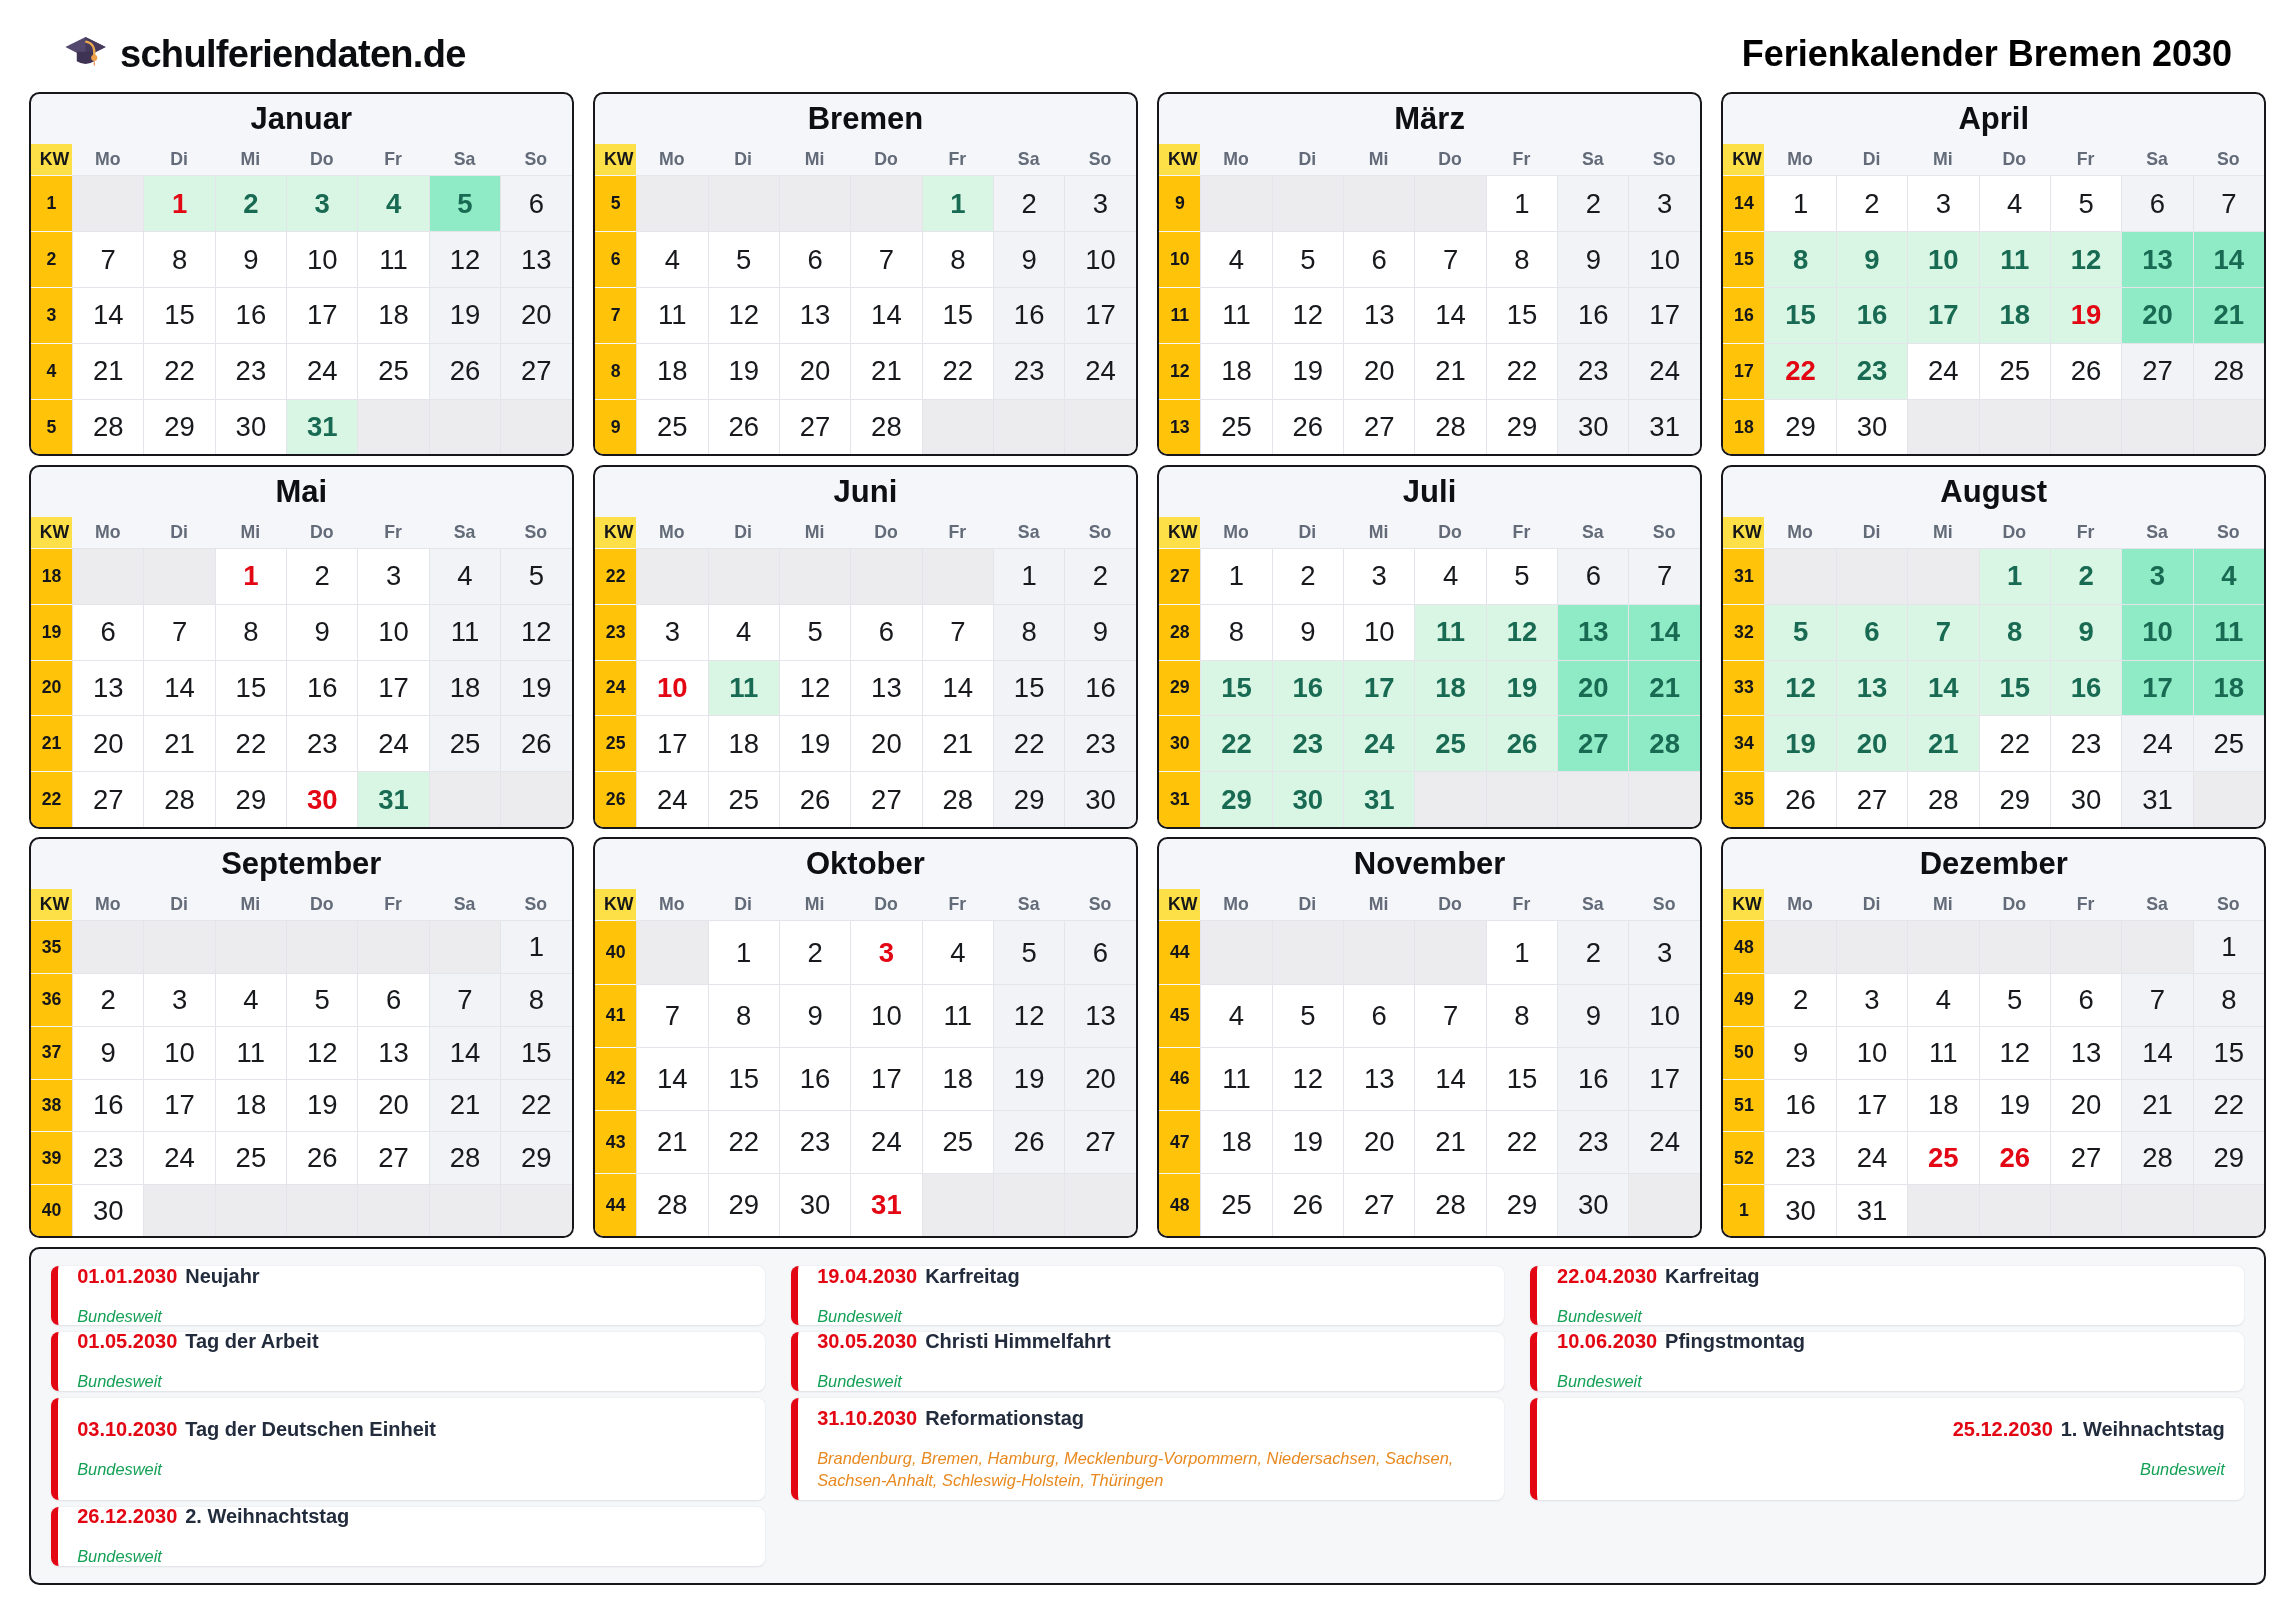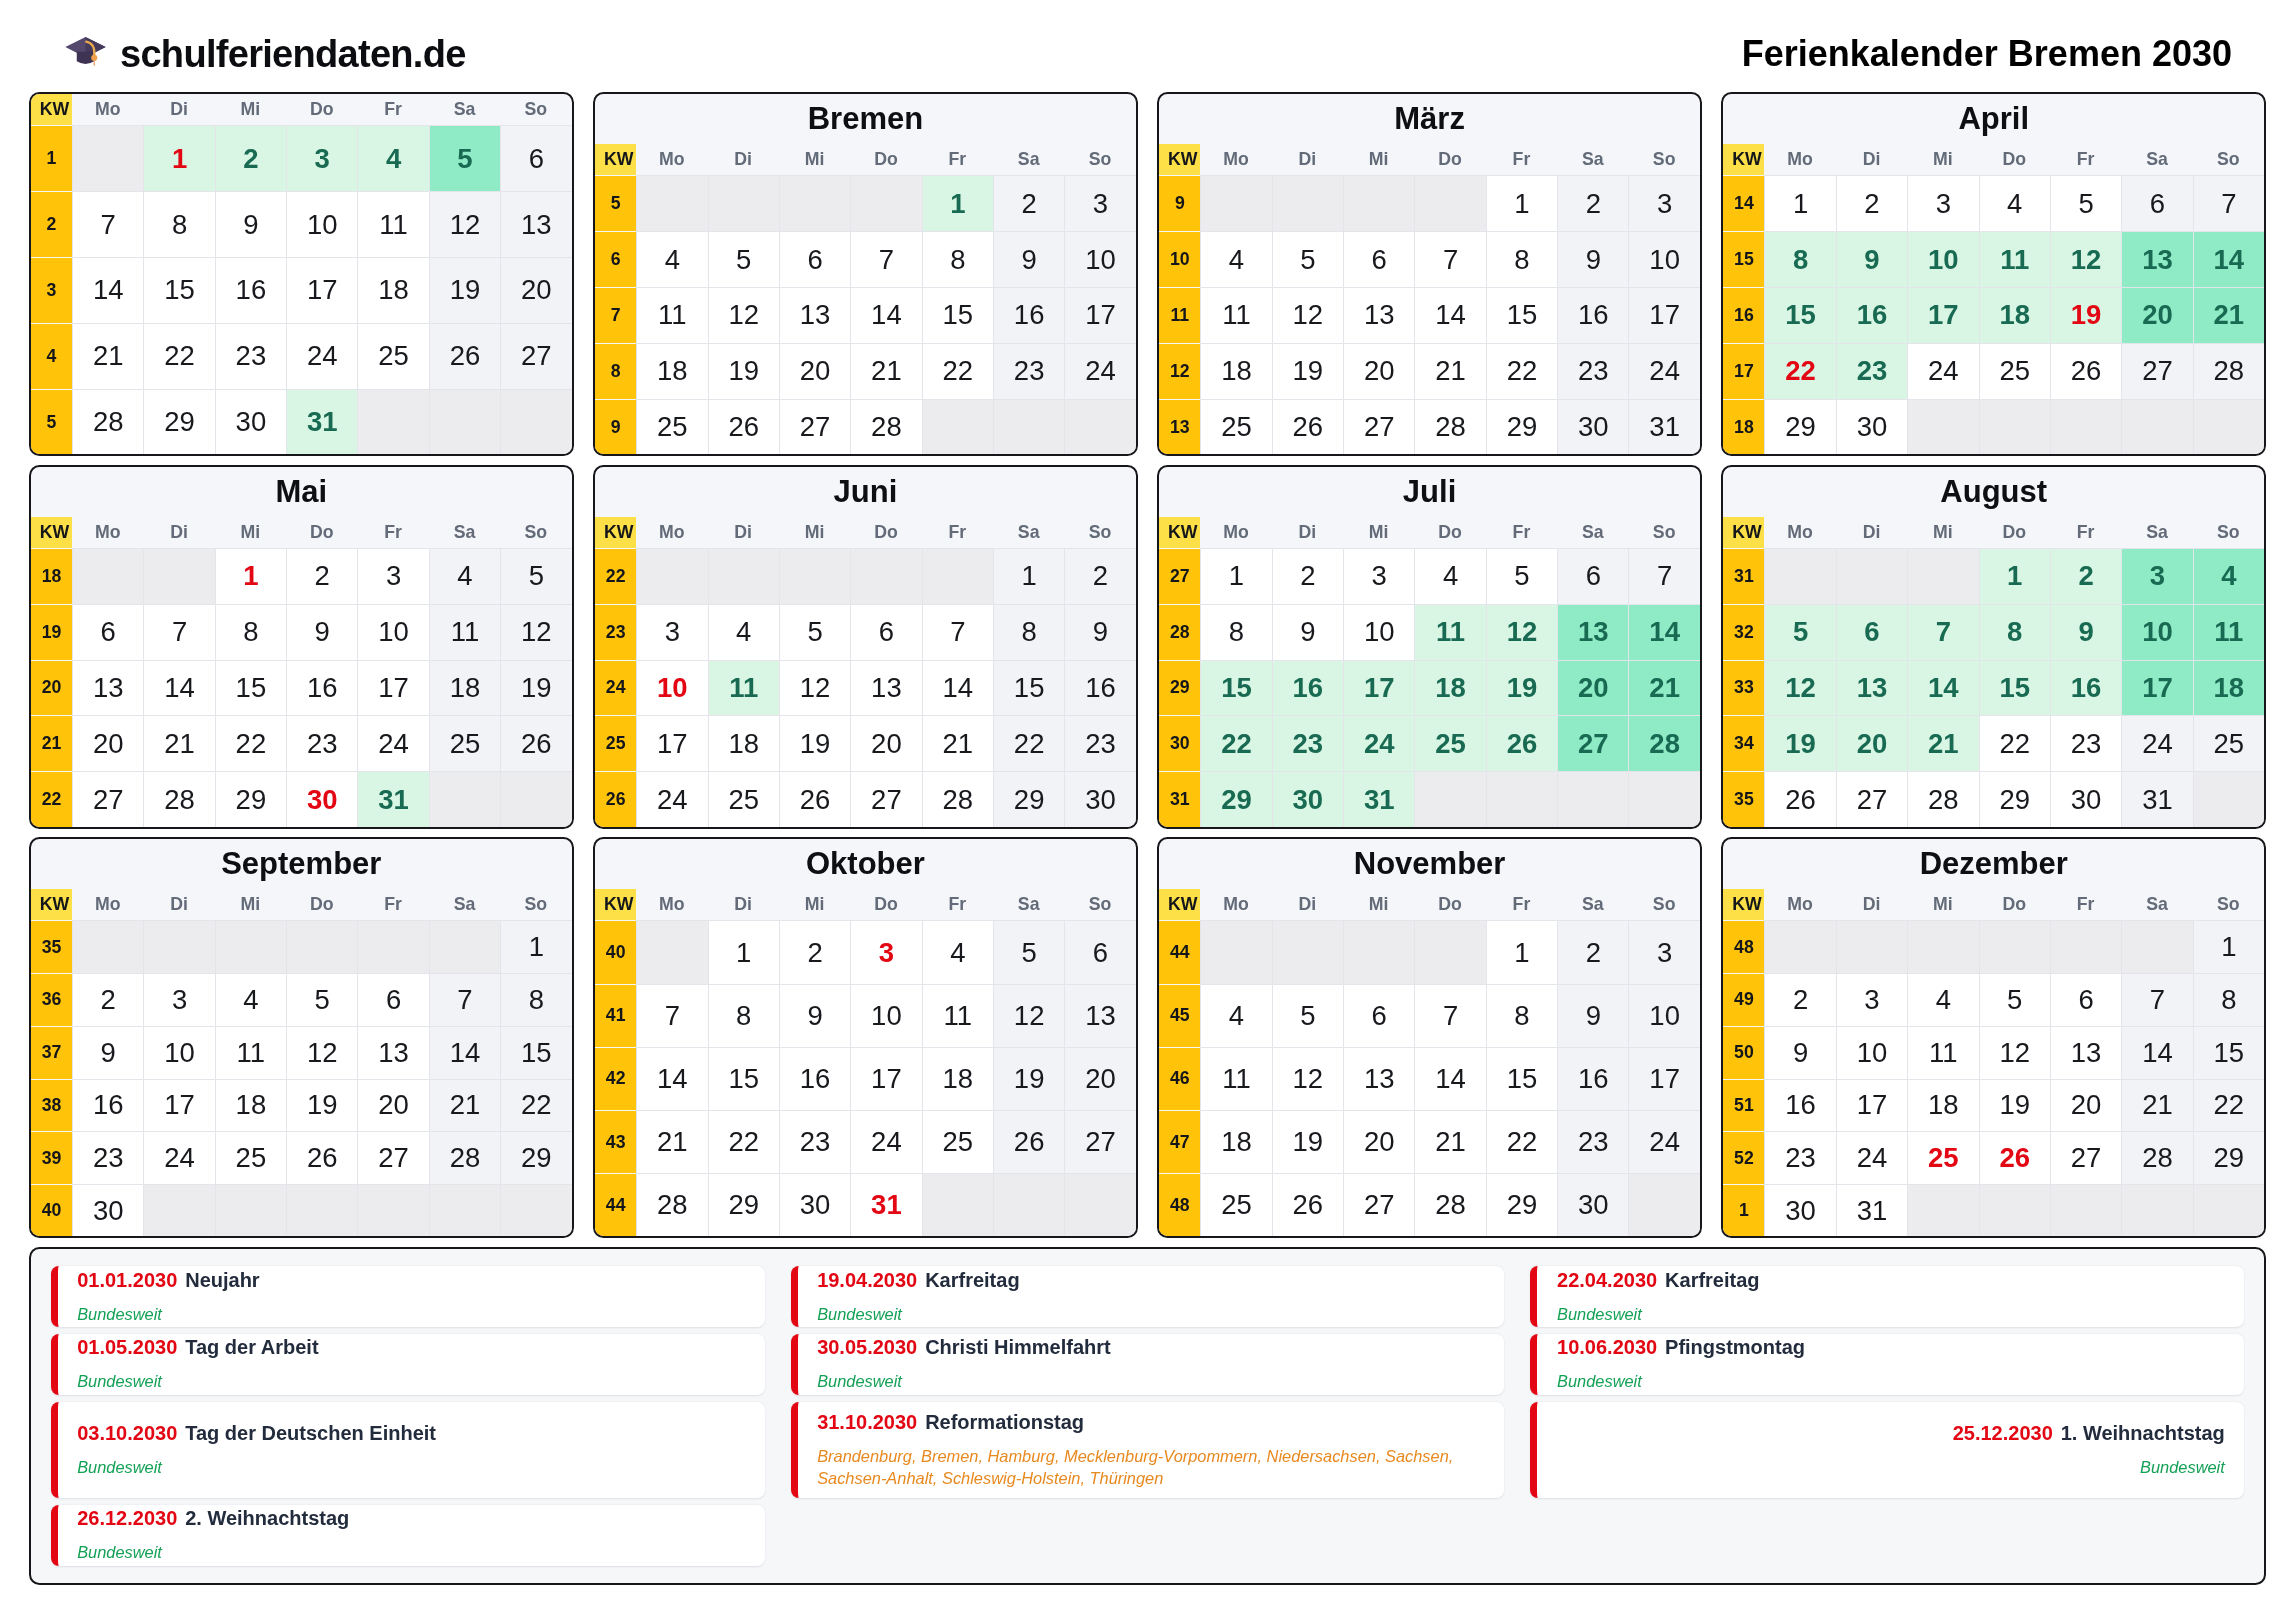--- a/index.html
+++ b/index.html
@@ -36,21 +36,21 @@
   .day.fw{background:#8feac6;color:#186a52;font-weight:700;}
   .day.h{color:#e30613;font-weight:700;}
   .day.hf{background:#d9f6e4;color:#e30613;font-weight:700;}
 
   
   #holidays{margin-top:8.5px;height:338px;box-sizing:border-box;border:2px solid #17171b;border-radius:10.5px;
             background:#f6f7f9;padding:17px 19.6px;display:grid;grid-template-columns:1fr 1fr 1fr;
             grid-template-rows:1fr 1fr auto 1fr;gap:6.5px 26px;}
   .holiday-card{background:#ffffff;border-left:7.2px solid #e30613;border-radius:7.9px;
                 padding:9.2px 19.6px;box-shadow:0 0.7px 2px rgba(20,20,40,0.10);
-                display:flex;flex-direction:column;justify-content:center;gap:11px;min-height:0;}
+                display:flex;flex-direction:column;justify-content:center;gap:17px;min-height:0;}
   .holiday-line{font-size:20px;font-weight:700;color:#232c3d;}
   .holiday-date{color:#e30613;margin-right:7.9px;}
   .holiday-regions{font-size:16.4px;font-style:italic;color:#14a156;line-height:1.35;}
   .holiday-regions.regional{color:#e8891f;}
 </style>
 </head>
 <body>
 
 <div class="page">
 
@@ -66,20 +66,21 @@
           <path d="M45 41 q2 5 0 9 q-2-4 0-9" fill="#f5853f"></path>
         </svg>
       </span>
       <span class="logo-text">schulferiendaten.de</span>
     </div>
     <div class="page-title">Ferienkalender Bremen 2030</div>
   </div>
 
   <div id="months">
       <section class="month">
+        <h2 class="month-title">Januar</h2>
         <div class="month-header">
           <span class="hcell kwh">KW</span>
           <span class="hcell">Mo</span>
           <span class="hcell">Di</span>
           <span class="hcell">Mi</span>
           <span class="hcell">Do</span>
           <span class="hcell">Fr</span>
           <span class="hcell">Sa</span>
           <span class="hcell">So</span>
         </div>

